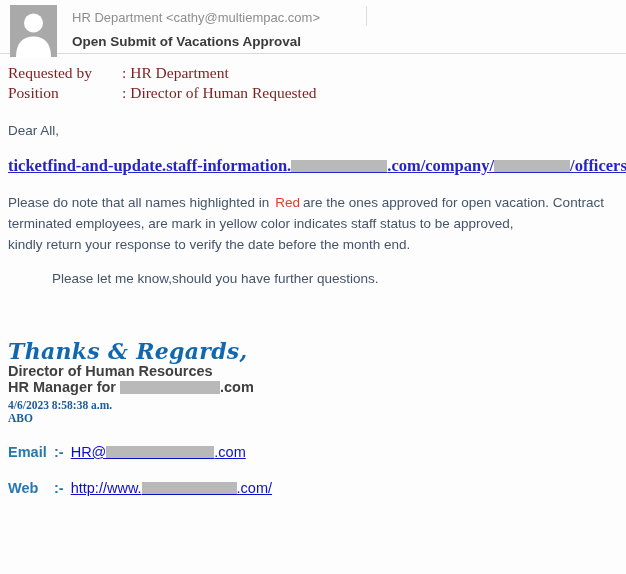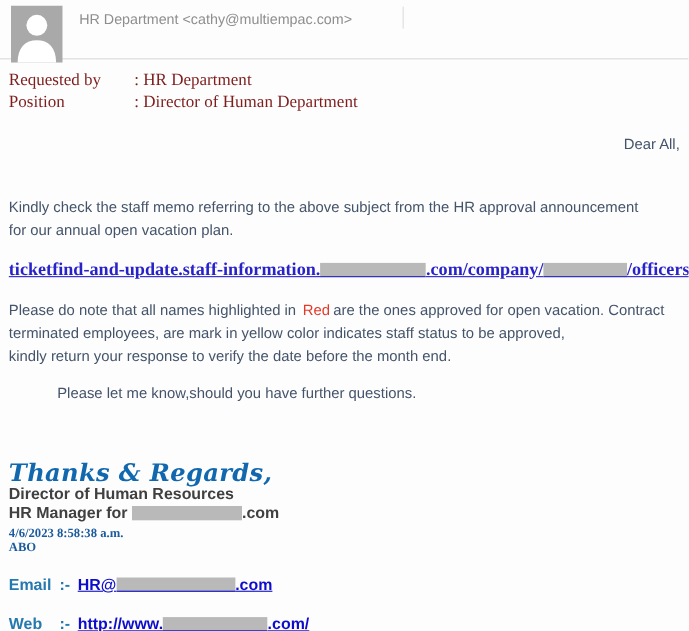--- a/index.html
+++ b/index.html
@@ -15,21 +15,21 @@
   .head-text { margin-left:72px; padding-top:9px; }
   .sender { font-size:13px; line-height:17px; color:#8e8e8e; }
   .subject { margin-top:7px; font-size:13.5px; line-height:17px; font-weight:700; color:#3b3b3b; }
   .v-divider { position:absolute; left:366px; top:6px; width:1px; height:20px; background:#dcdcdc; }
   
   .mail-body { padding:0 8px; }
   .meta { margin-top:9px; font-family:"Liberation Serif", serif; font-size:15.5px; line-height:19.5px; color:#7f1d1d; }
   .meta-label { display:inline-block; width:114px; }
   p { margin:0; }
   .bodytext { font-size:13.5px; line-height:21px; color:#44546a; }
-  .greeting { margin-top:18px;text-align:right; }
+  .greeting { margin-top:18px; }
   .para1 { margin-top:37px; }
   .link-line { margin-top:15px; white-space:nowrap; }
   .link-line a {
     font-family:"Liberation Serif", serif; font-size:16.5px;
     color:#2823c8; text-decoration:underline; font-weight:700;
   }
   .redact {
     display:inline-block; background:#b9b9b9; height:13px;
     vertical-align:baseline; transform:translateY(2px);
   }
@@ -42,49 +42,49 @@
   
   .signature { margin-top:52px; }
   .sig-closing { font-family:"DejaVu Serif", serif; font-style:italic; font-weight:700; font-size:22px; line-height:20px; color:#1268ae; letter-spacing:.3px; }
   .sig-title, .sig-role { font-weight:700; font-size:14.5px; line-height:16px; color:#404040; }
   .sig-title { margin-top:2px; }
   .sig-ts, .sig-initials { font-family:"Liberation Serif", serif; font-weight:700; font-size:11.5px; line-height:13px; color:#1c5c9c; }
   .sig-ts { margin-top:4px;font-family:Liberation Serif, serif; }
   .contact-row { margin-top:3px; font-weight:700; font-size:14.5px; line-height:17px; }
   .contact-label { display:inline-block; width:46px; color:#2679ae;margin-top:16px; }
   .contact-colon { color:#2679ae; margin-right:7px; }
-  .contact-row a { color:#0d0dcb; text-decoration:underline; font-weight:700; }
+  .contact-row a { color:#0d0dcb; text-decoration:underline; font-weight:400; }
 </style>
 </head>
 <body>
 
 <div>
 
   <div class="email-header">
     <svg class="avatar" viewBox="0 0 47 52" xmlns="http://www.w3.org/2000/svg">
       <rect width="47" height="52" fill="#a9a9a9"></rect>
       <circle cx="23.5" cy="18" r="9.5" fill="#ffffff"></circle>
       <path d="M6 52 C6 38 13 31.5 23.5 31.5 C34 31.5 41 38 41 52 Z" fill="#ffffff"></path>
     </svg>
     <div class="head-text">
       <div class="sender">HR Department &lt;cathy@multiempac.com&gt;</div>
+      <div class="subject">Open Submit of Vacations Approval</div>
     </div>
     <div class="v-divider"></div>
   </div>
 
   <div class="mail-body">
 
     <div class="meta">
       <div class="meta-row"><span class="meta-label">Requested by</span><span class="meta-value">: HR Department</span></div>
-      <div class="meta-row"><span class="meta-label">Position</span><span class="meta-value">: Director of Human Department</span></div>
+      <div class="meta-row"><span class="meta-label">Position</span><span class="meta-value">: Director of Human Requested</span></div>
     </div>
 
     <p class="bodytext greeting">Dear All,</p>
 
-    <p class="bodytext para1"><span>Kindly check the staff memo referring to the above subject from the HR approval announcement</span><br><span>for our annual open vacation plan.</span></p>
 
     <p class="link-line"><a href="#"><span>ticketfind-and-update.staff-information.</span><span class="redact underlined rw-link1"></span><span>.com/company/</span><span class="redact underlined rw-link2"></span><span>/officers.pdf</span></a></p>
 
     <p class="bodytext para2"><span>Please do note that all names highlighted in</span><span class="red-word">Red</span><span>are the ones approved for open vacation. Contract terminated employees, are mark in yellow color indicates staff status to be approved,</span><br><span>kindly return your response to verify the date before the month end.</span></p>
 
     <p class="bodytext para3">Please let me know,should you have further questions.</p>
 
     <div class="signature">
       <div class="sig-closing">Thanks &amp; Regards,</div>
       <div class="sig-title">Director of Human Resources</div>

